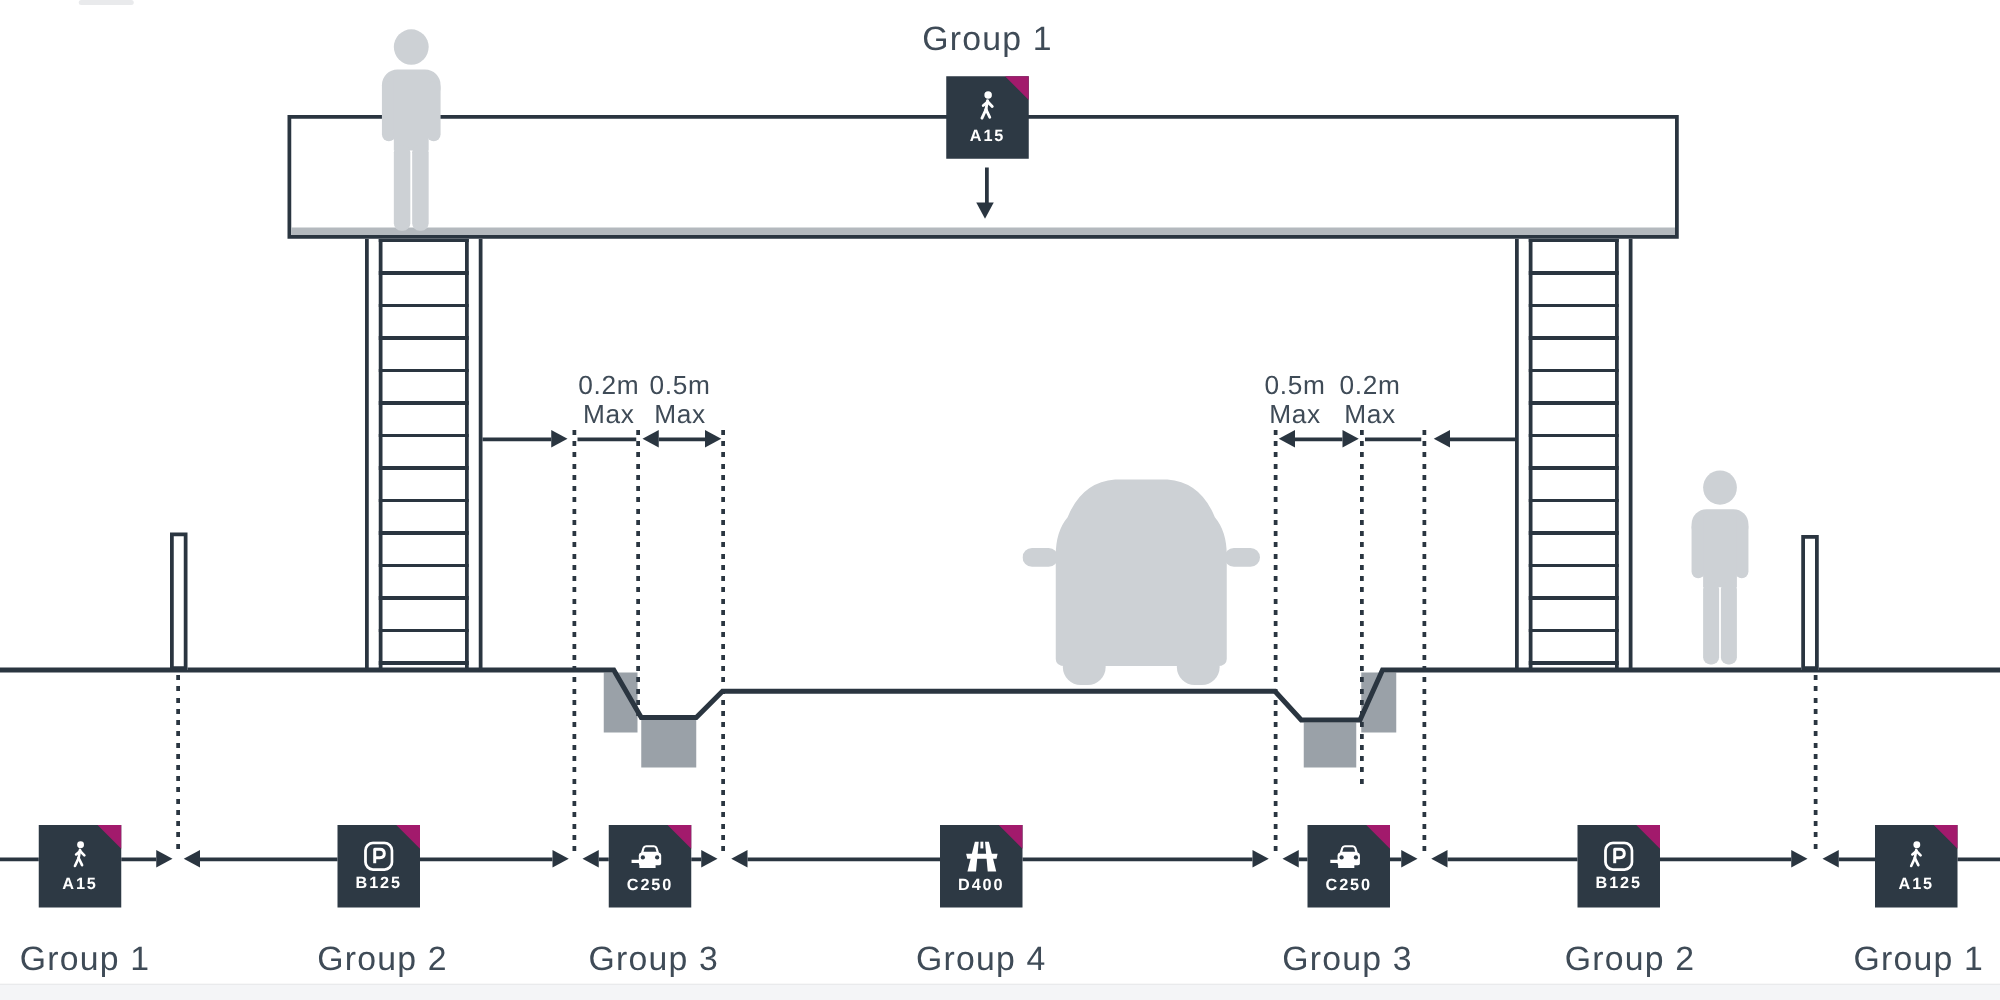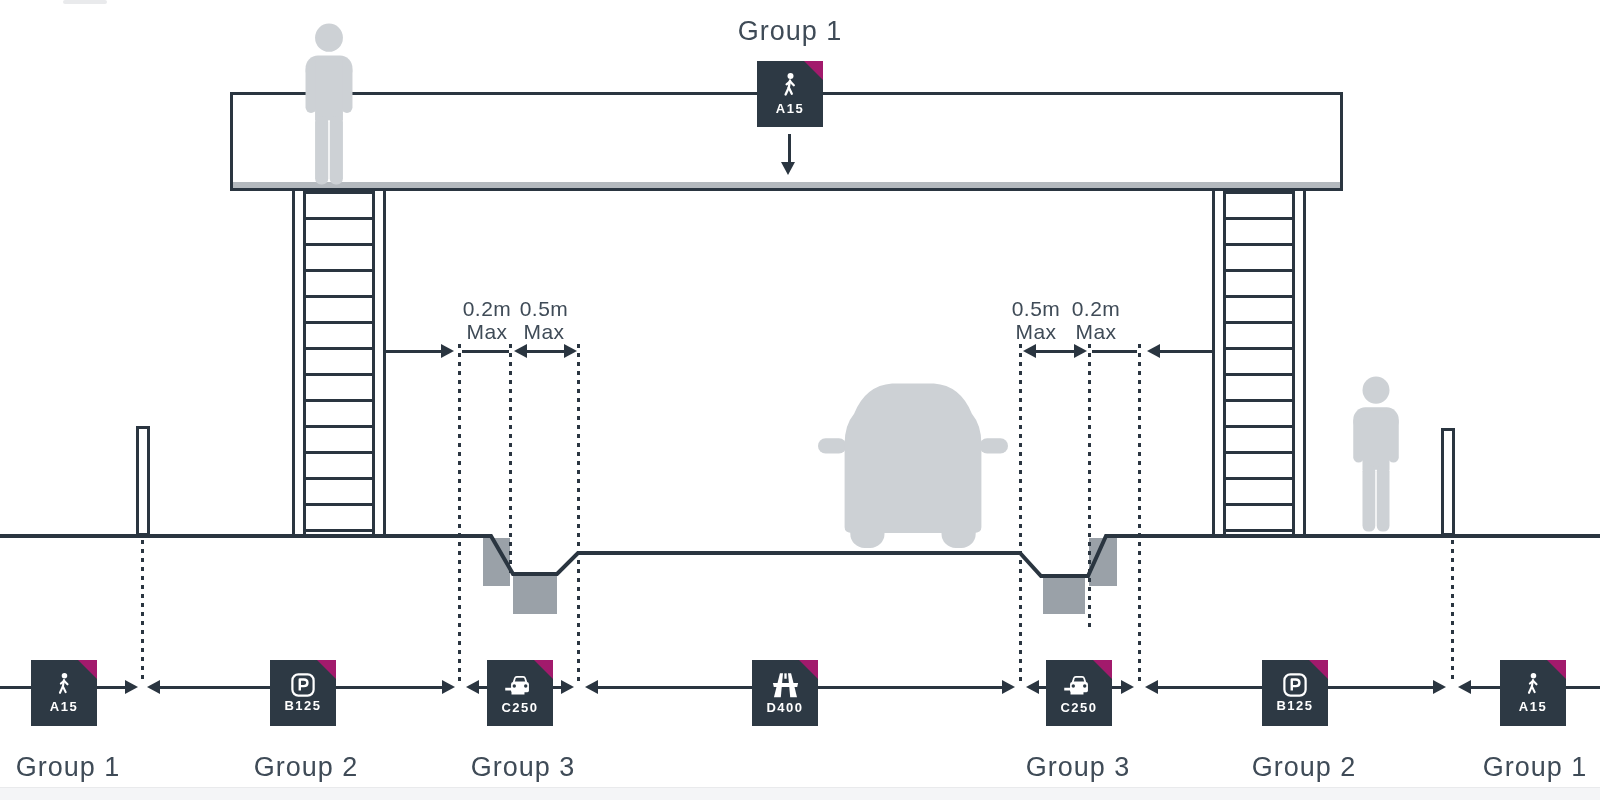--- a/index.html
+++ b/index.html
@@ -275,19 +275,20 @@
           <path d="M10.8 15.5 L7.6 22.5"></path>
         <path d="M10.8 15.5 L13.8 21.8"></path>
       </g>
     </svg>
     <div class="bcode">A15</div>
   </div>
 
   <div class="glabel" style="left:-22px;">Group 1</div>
   <div class="glabel" style="left:216px;">Group 2</div>
   <div class="glabel" style="left:433px;">Group 3</div>
+  <div class="glabel" style="left:695px;">Group 4</div>
   <div class="glabel" style="left:988px;">Group 3</div>
   <div class="glabel" style="left:1214px;">Group 2</div>
   <div class="glabel" style="left:1445px;">Group 1</div>
 
   <div class="abs" style="left:0;right:0;bottom:0;height:12px;background:#f4f5f7;border-top:1px solid #e9eaec;"></div>
 
 </div>
 
 </body></html>

